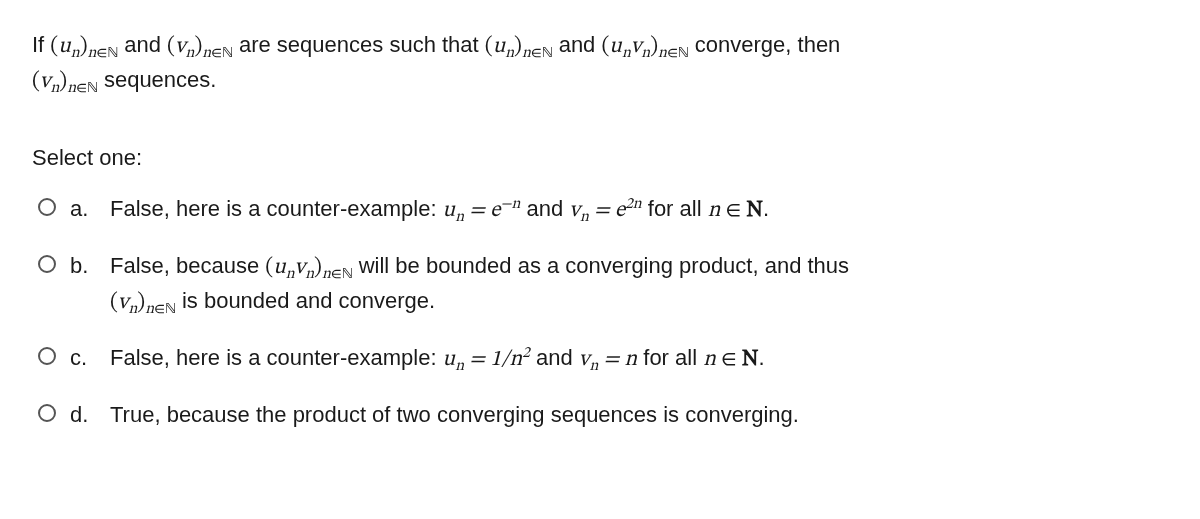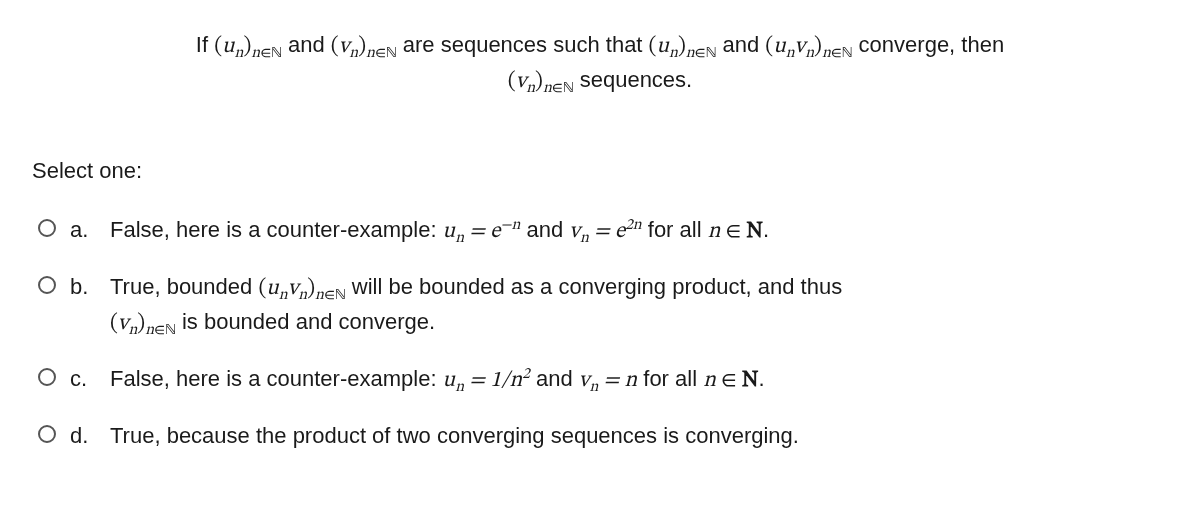--- a/index.html
+++ b/index.html
@@ -11,25 +11,24 @@
       font-family: Arial, Helvetica, sans-serif;
       font-size: 22px;
       color: #1a1a1a;
       background: #ffffff;
       padding: 28px 32px;
       width: 1200px;
       height: 519px;
       line-height: 1.5;
     }
     .question-stem {
-      margin-bottom: 56px;
-      text-align: center;
+      margin-bottom: 43px;
     }
     .select-prompt {
-      margin-bottom: 26px;
+      margin-bottom: 18px;
     }
     .options {
       display: flex;
       flex-direction: column;
       gap: 22px;
       padding-left: 6px;
     }
     .option {
       display: flex;
       align-items: flex-start;
@@ -82,21 +81,21 @@
     <div class="opt-label">a.</div>
     <div class="opt-body">
       <span>False, here is a counter-example: </span><span class="math ital">u<sub>n</sub> = e<sup>−n</sup></span><span> and </span><span class="math ital">v<sub>n</sub> = e<sup>2n</sup></span><span> for all </span><span class="math"><span class="ital">n</span> ∈ <b>N</b></span><span>.</span>
     </div>
   </div>
 
   <div class="option">
     <div class="radio"></div>
     <div class="opt-label">b.</div>
     <div class="opt-body">
-      <span>True, bounded </span><span class="math">(<span class="ital">u<sub>n</sub>v<sub>n</sub></span>)<sub><span class="ital">n</span>∈ℕ</sub></span><span> will be bounded as a converging product, and thus </span><br>
+      <span>False, because </span><span class="math">(<span class="ital">u<sub>n</sub>v<sub>n</sub></span>)<sub><span class="ital">n</span>∈ℕ</sub></span><span> will be bounded as a converging product, and thus </span><br>
       <span class="math">(<span class="ital">v<sub>n</sub></span>)<sub><span class="ital">n</span>∈ℕ</sub></span><span> is bounded and converge.</span>
     </div>
   </div>
 
   <div class="option">
     <div class="radio"></div>
     <div class="opt-label">c.</div>
     <div class="opt-body">
       <span>False, here is a counter-example: </span><span class="math ital">u<sub>n</sub> = 1/n<sup>2</sup></span><span> and </span><span class="math ital">v<sub>n</sub> = n</span><span> for all </span><span class="math"><span class="ital">n</span> ∈ <b>N</b></span><span>.</span>
     </div>

